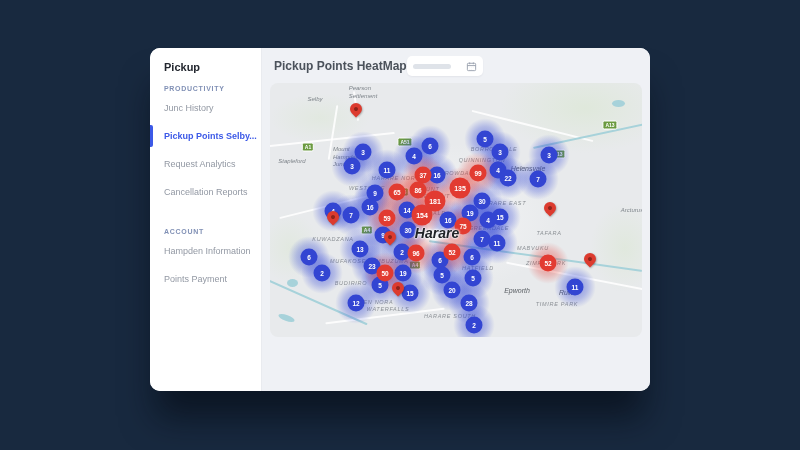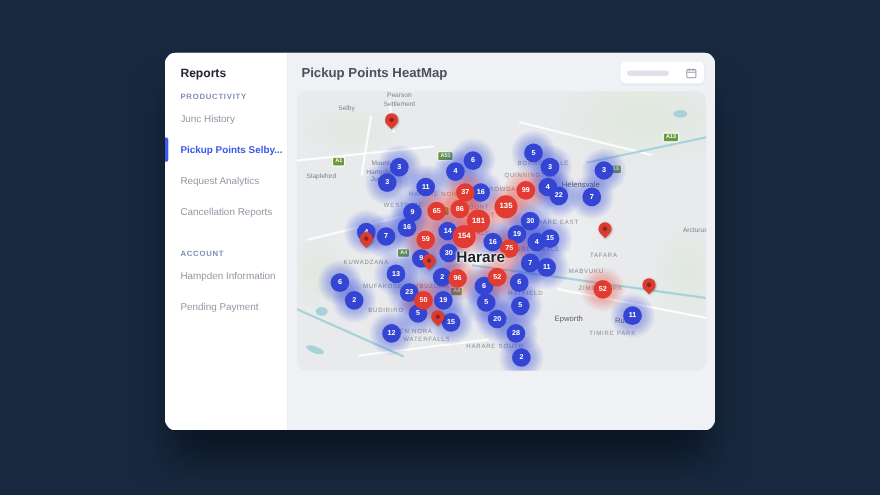--- a/index.html
+++ b/index.html
@@ -28,36 +28,36 @@
   .cbody{flex:1;display:flex;min-height:0;}
   .sidebar{width:112px;background:#fff;border-right:1px solid #e9ebef;padding:13px 14px;box-sizing:border-box;}
   .sb-title{font-size:11px;font-weight:700;color:#23272f;margin-bottom:12px;}
   .sb-heading{font-size:7px;font-weight:700;letter-spacing:.7px;color:#8090b5;margin:10px 0 2px;}
   .sb-item{position:relative;font-size:9px;color:#9298a3;padding:9px 0;cursor:pointer;white-space:nowrap;}
   .sb-item.active{color:#3c59e7;font-weight:700;}
   .sb-item.active::before{content:"";position:absolute;left:-14px;top:3px;bottom:3px;width:3px;background:#3c59e7;border-radius:0 2px 2px 0;}
   .sb-gap{height:12px;}
 
   .main{flex:1;background:#eff1f5;padding:5px 8px 19px;box-sizing:border-box;display:flex;flex-direction:column;}
-  .main-head{display:flex;align-items:center;justify-content:space-between;margin:3px 2px 7px 4px;}
+  .main-head{display:flex;align-items:center;margin:3px 2px 7px 4px;}
   .main-title{font-size:12px;font-weight:700;color:#4b525b;}
   .date-ctl{display:flex;align-items:center;justify-content:space-between;gap:6px;background:#fff;
             border-radius:5px;height:20px;width:76px;padding:0 6px;box-sizing:border-box;box-shadow:0 1px 2px rgba(30,40,60,.06);}
   .date-dash{width:38px;height:5px;border-radius:3px;background:#dfe3e9;}
 
   
   .map{position:relative;flex:0 0 auto;width:372px;height:254px;border-radius:8px;background:#e8eaec;overflow:hidden;}
   .decor,.layer{position:absolute;inset:0;}
   .green{position:absolute;border-radius:50%;background:radial-gradient(closest-side,#dbe7d4,rgba(219,231,212,0));}
   .urban{position:absolute;border-radius:50%;background:radial-gradient(closest-side,#f4f5f6,rgba(244,245,246,0));}
   .road{position:absolute;height:2px;background:#fff;opacity:.85;border-radius:2px;}
   .river{position:absolute;height:2px;background:#a7d2da;border-radius:2px;}
   .lake{position:absolute;background:#a7d2da;border-radius:50%;}
 
-  .lbl{position:absolute;transform:translate(-50%,-50%);color:#84888d;text-align:center;white-space:pre-line;z-index:3;line-height:1.25;}
+  .lbl{position:absolute;transform:translate(-50%,-50%);color:#84888d;white-space:pre-line;z-index:3;line-height:1.25;font-style:italic;}
   .lbl.place{font-size:6px;color:#7f858b;}
   .lbl.suburb{font-size:5.5px;letter-spacing:.7px;color:#8b9095;}
   .lbl.town{font-size:7px;color:#5c6166;}
   .lbl.city{font-size:14px;font-weight:700;color:#202328;z-index:9;
             text-shadow:0 0 2px #fff,0 0 2px #fff,0 0 3px #fff;}
   .badge{position:absolute;transform:translate(-50%,-50%);background:#6b9a40;color:#fff;font-size:5px;
          font-weight:700;padding:1px 2px;border-radius:2px;border:1px solid #fff;z-index:4;line-height:1;}
 
   .halo{position:absolute;width:42px;height:42px;border-radius:50%;transform:translate(-50%,-50%);z-index:5;}
   .halo.blue{background:radial-gradient(circle,rgba(43,64,213,.55) 0%,rgba(43,64,213,.28) 42%,rgba(43,64,213,0) 70%);}
@@ -74,30 +74,30 @@
 </style>
 </head>
 <body>
 
 <div class="stage">
   <div class="card">
 
 
     <div class="cbody">
       <div class="sidebar">
-        <div class="sb-title">Reports</div>
+        <div class="sb-title">Pickup</div>
         <div class="sb-heading">PRODUCTIVITY</div>
         <div class="sb-item">Junc History</div>
         <div class="sb-item active">Pickup Points Selby...</div>
         <div class="sb-item">Request Analytics</div>
         <div class="sb-item">Cancellation Reports</div>
         <div class="sb-gap"></div>
         <div class="sb-heading">ACCOUNT</div>
         <div class="sb-item">Hampden Information</div>
-        <div class="sb-item">Pending Payment</div>
+        <div class="sb-item">Points Payment</div>
       </div>
 
       <div class="main">
         <div class="main-head">
           <div class="main-title">Pickup Points HeatMap</div>
           <div class="date-ctl">
             <span class="date-dash"></span>
             <svg width="11" height="11" viewBox="0 0 24 24" fill="none" stroke="#98a0ad" stroke-width="2">
               <rect x="3" y="5" width="18" height="16" rx="2"></rect>
               <line x1="8" y1="3" x2="8" y2="7"></line>

